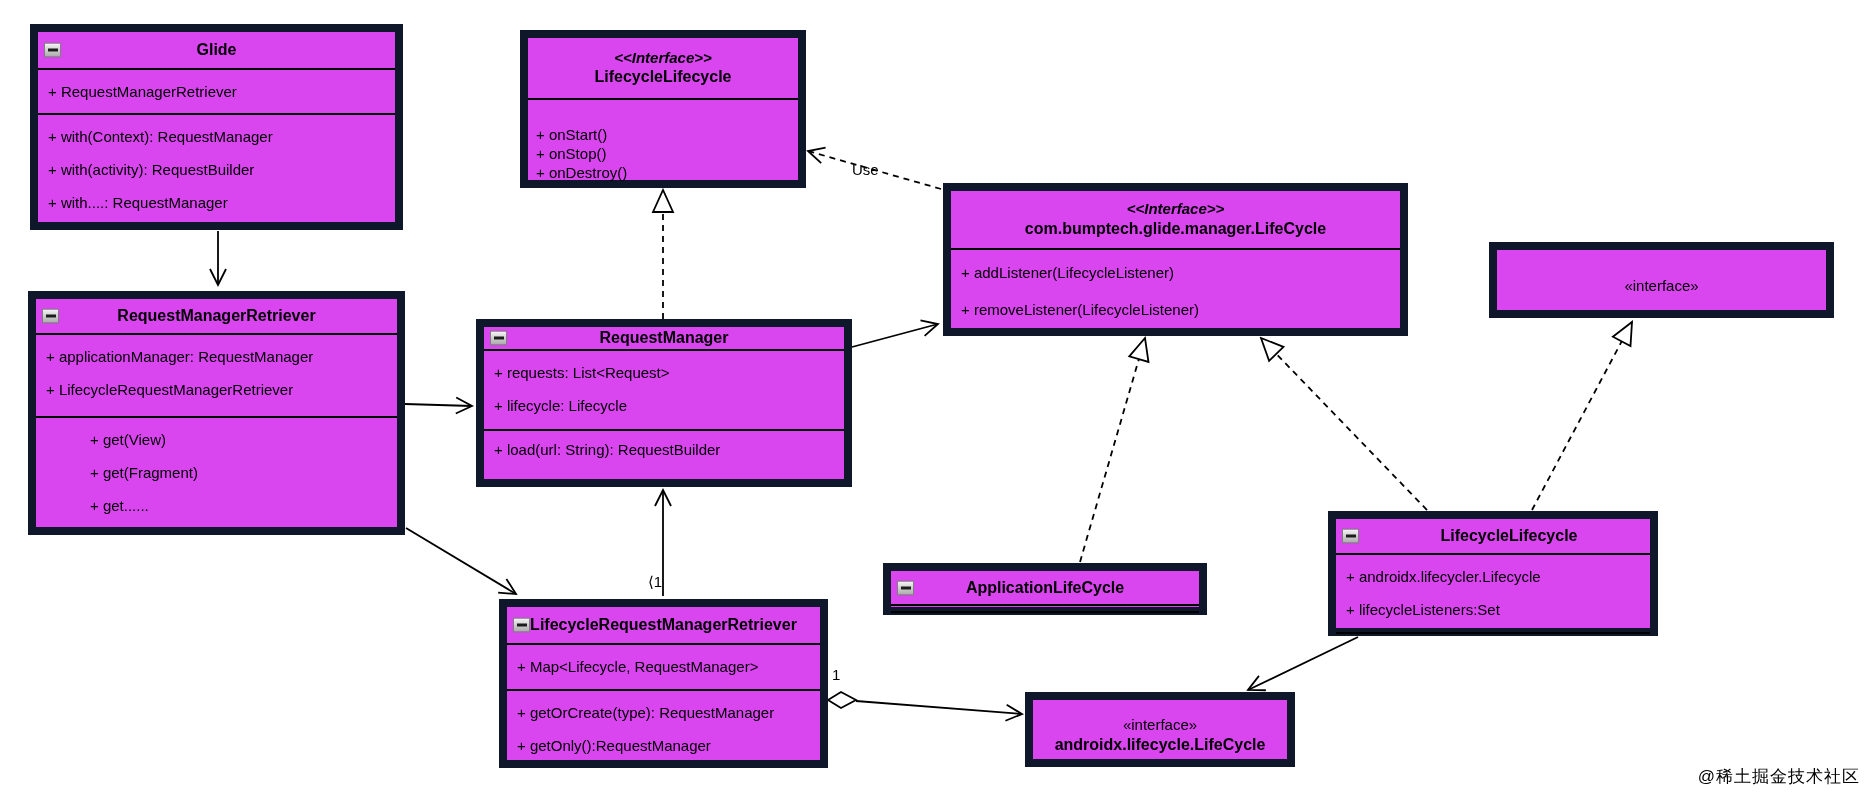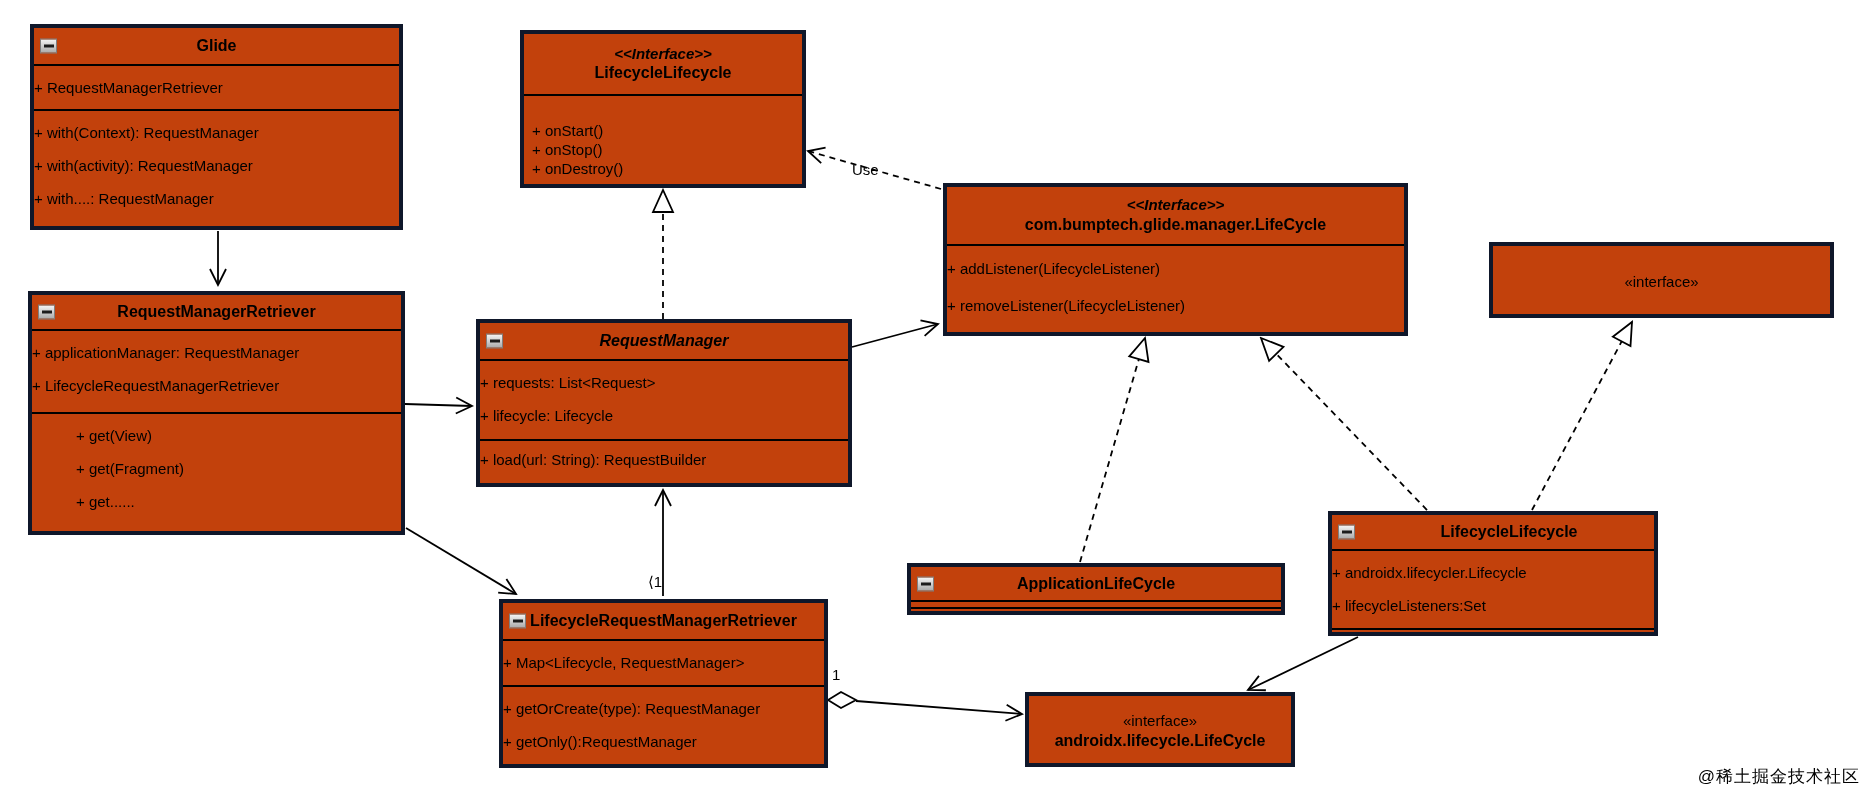--- a/index.html
+++ b/index.html
@@ -3,34 +3,34 @@
 <meta charset="utf-8">
 <style>
   html,body { margin:0; padding:0; background:#ffffff; }
   #canvas {
     position:relative; width:1874px; height:796px; background:#ffffff;
     font-family:"Liberation Sans", sans-serif; color:#000; overflow:hidden;
   }
   #edges { position:absolute; left:0; top:0; pointer-events:none; }
 
   .uml-box {
-    position:absolute; background:#c2410c; border:4px solid #0f172a;
+    position:absolute; background:#d946ef; border:8px solid #0f172a;
     box-sizing:border-box; font-size:15px;
   }
   .uml-title {
     position:relative; border-bottom:2px solid #000; box-sizing:border-box;
     display:flex; flex-direction:column; align-items:center; justify-content:center;
     font-weight:bold; font-size:16px; line-height:1.25;
   }
   .uml-title.no-border { border-bottom:none; }
   .stereotype { font-weight:normal; font-size:15px; }
   .stereotype.italic { font-style:italic; font-weight:bold; }
   .uml-section { box-sizing:border-box; border-bottom:2px solid #000; padding-top:5px; overflow:hidden; }
   .uml-section.last { border-bottom:none; }
-  .member-line { height:33px; display:flex; align-items:center; white-space:nowrap; }
+  .member-line { height:33px; display:flex; align-items:center; padding-left:10px; white-space:nowrap; }
   .tight .member-line { height:19px; padding-left:8px; }
   .roomy .member-line { height:37px; }
   .strip { box-sizing:border-box; border-bottom:2px solid #000; }
   .strip.last { border-bottom:none; }
 
   .collapse-btn {
     position:absolute; left:6px; top:50%; transform:translateY(-50%);
     width:17px; height:15px; box-sizing:border-box;
     background:linear-gradient(#f4f4f4, #ababab); border:1px solid #7f7f7f;
     display:flex; align-items:center; justify-content:center; cursor:pointer;
@@ -77,21 +77,21 @@
       <span class="collapse-btn">
           <span class="bar"></span>
         </span>
       <span>Glide</span>
     </div>
     <div class="uml-section" style="height:45px;">
         <div class="member-line">+ RequestManagerRetriever</div>
       </div>
     <div class="uml-section last" style="height:117px;">
         <div class="member-line">+ with(Context): RequestManager</div>
-        <div class="member-line">+ with(activity): RequestManager</div>
+        <div class="member-line">+ with(activity): RequestBuilder</div>
         <div class="member-line">+ with....: RequestManager</div>
       </div>
   </div>
 
   <div class="uml-box tight" style="left:520px; top:30px; width:286px; height:158px;">
     <div class="uml-title" style="height:62px;">
       <span class="stereotype italic">&lt;&lt;Interface&gt;&gt;</span>
       <span>LifecycleLifecycle</span>
     </div>
     <div class="uml-section last" style="height:90px; padding-top:25px;">
@@ -130,21 +130,21 @@
         <div class="member-line">+ LifecycleRequestManagerRetriever</div>
       </div>
     <div class="uml-section last" style="height:121px;margin-left:44px;">
         <div class="member-line">+ get(View)</div>
         <div class="member-line">+ get(Fragment)</div>
         <div class="member-line">+ get......</div>
       </div>
   </div>
 
   <div class="uml-box" style="left:476px; top:319px; width:376px; height:168px;">
-    <div class="uml-title" style="height:38px;font-style:italic;">
+    <div class="uml-title" style="height:24px;">
       <span class="collapse-btn">
           <span class="bar"></span>
         </span>
       <span>RequestManager</span>
     </div>
     <div class="uml-section" style="height:80px;">
         <div class="member-line">+ requests: List&lt;Request&gt;</div>
         <div class="member-line">+ lifecycle: Lifecycle</div>
       </div>
     <div class="uml-section last" style="height:41px; padding-top:2px;">
@@ -161,21 +161,21 @@
     </div>
     <div class="uml-section" style="height:46px;">
         <div class="member-line">+ Map&lt;Lifecycle, RequestManager&gt;</div>
       </div>
     <div class="uml-section last" style="height:97px;text-align:right;">
         <div class="member-line">+ getOrCreate(type): RequestManager</div>
         <div class="member-line">+ getOnly():RequestManager</div>
       </div>
   </div>
 
-  <div class="uml-box" style="left:883px; top:563px; width:378px; height:52px;margin-left:24px;">
+  <div class="uml-box" style="left:883px; top:563px; width:324px; height:52px;">
     <div class="uml-title" style="height:35px;">
       <span class="collapse-btn">
           <span class="bar"></span>
         </span>
       <span>ApplicationLifeCycle</span>
     </div>
     <div class="strip" style="height:7px;"></div>
     <div class="strip last" style="height:6px;"></div>
   </div>
 

